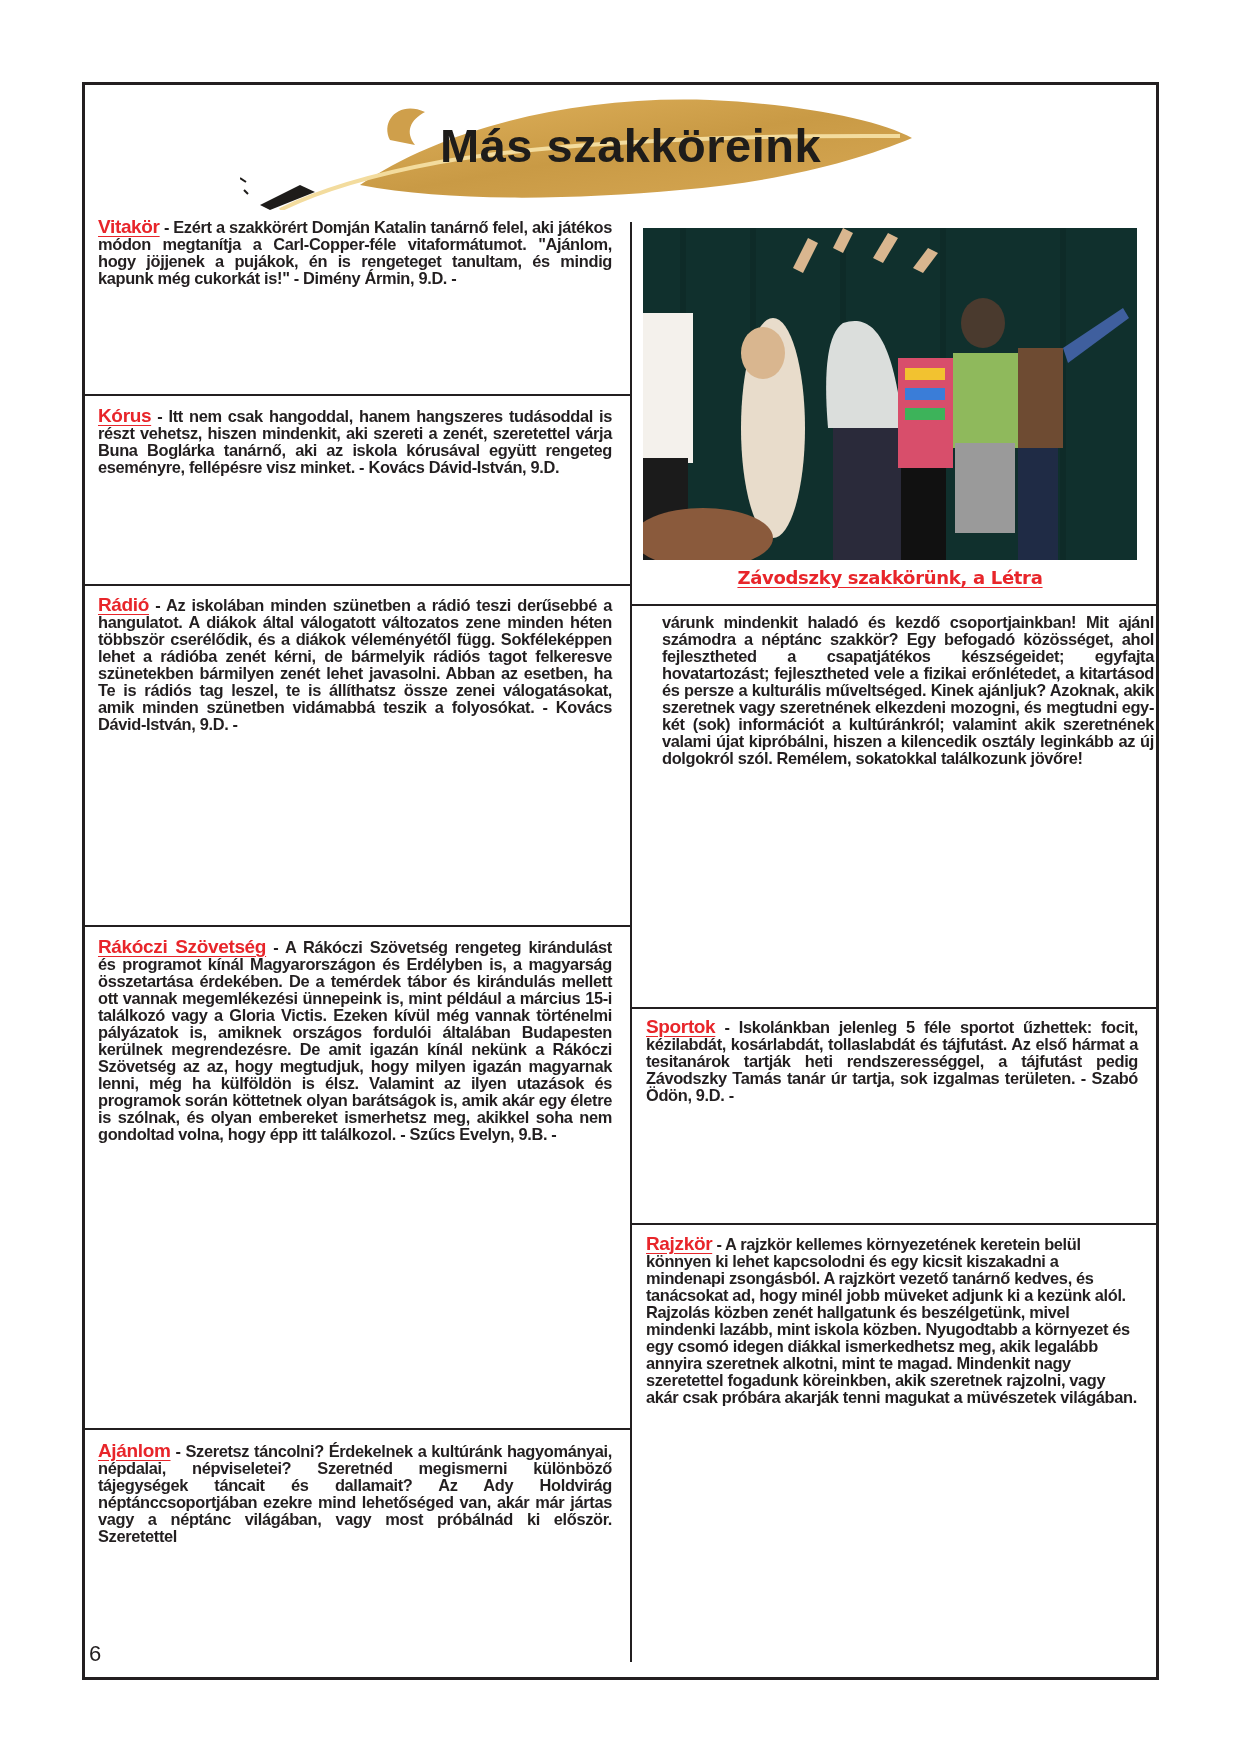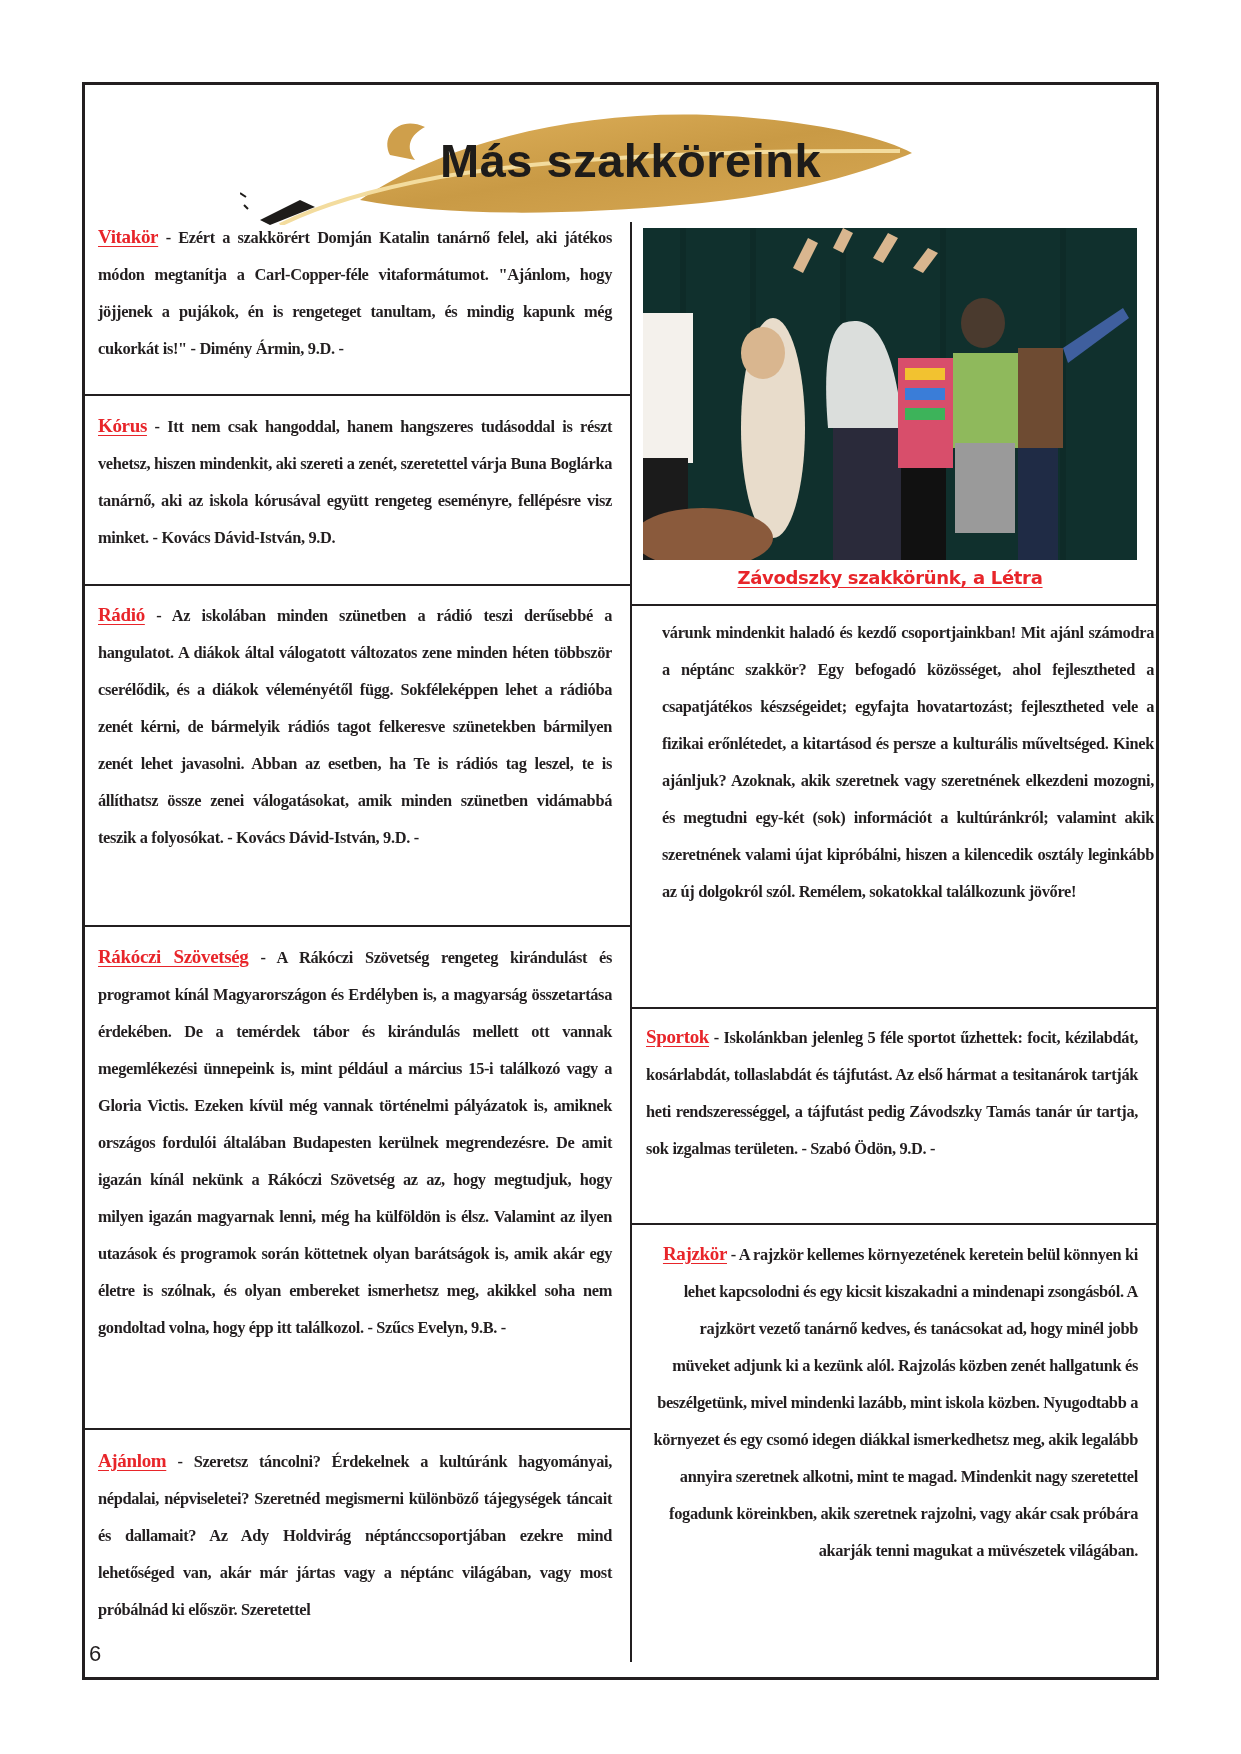--- a/index.html
+++ b/index.html
@@ -1,29 +1,29 @@
 <!DOCTYPE html>
 <html><head>
 <meta charset="utf-8">
 <style>
   html, body { margin: 0; padding: 0; background: #ffffff; }
   body { width: 1241px; height: 1754px; position: relative; overflow: hidden;
          font-family: "Liberation Sans", "DejaVu Sans", sans-serif; color: #231f20; }
   .frame { position: absolute; left: 82px; top: 82px; width: 1077px; height: 1598px;
            border: 3px solid #231f20; box-sizing: border-box; }
-  .title-wrap { position: absolute; left: 240px; top: 105px; width: 680px; height: 120px; }
+  .title-wrap { position: absolute; left: 240px; top: 90px; width: 680px; height: 120px; }
   .feather { position: absolute; left: 0; top: 0; width: 680px; height: 120px; }
   .page-title { position: absolute; left: 200px; top: 28px; font-size: 47px; font-weight: bold;
                 color: #1e1c1a; letter-spacing: 0.5px; font-family: "Liberation Sans", sans-serif; }
 
   .col-divider { position: absolute; background: #231f20; width: 2px; }
   .hline { position: absolute; background: #231f20; height: 2px; }
 
-  .article { position: absolute; font-family: Liberation Serif, serif; font-weight: bold;
-             font-size: 16.4px; line-height: 37px; text-align: justify; color: #231f20;
+  .article { position: absolute; font-family: Liberation Sans, sans-serif; font-weight: bold;
+             font-size: 16.4px; line-height: 17px; text-align: justify; color: #231f20;
              letter-spacing: -0.35px; }
   .article .hd { color: #e8252a; text-decoration: underline; text-underline-offset: 3px;
                  font-size: 19px; }
   .article .sig { font-weight: bold; }
   .r-align { text-align: right; display: block; font-size: 18px; }
 
   .photo { position: absolute; left: 643px; top: 228px; width: 494px; height: 332px;
            background: linear-gradient(180deg, #0f2c2a 0%, #123532 40%, #0d2522 100%); overflow: hidden; }
   .caption { position: absolute; left: 643px; top: 567px; width: 494px; text-align: center;
              font-family: "DejaVu Sans", sans-serif; font-weight: bold; font-size: 18px;
@@ -120,17 +120,17 @@
 <div class="caption">Závodszky szakkörünk, a Létra</div>
 
 <div class="article" style="left:646px; top:614px; width:492px;margin-left:16px;">
   <span>várunk mindenkit haladó és kezdő csoportjainkban! Mit ajánl számodra a néptánc szakkör? Egy befogadó közösséget, ahol fejlesztheted a csapatjátékos készségeidet; egyfajta hovatartozást; fejlesztheted vele a fizikai erőnlétedet, a kitartásod és persze a kulturális műveltséged. Kinek ajánljuk? Azoknak, akik szeretnek vagy szeretnének elkezdeni mozogni, és megtudni egy-két (sok) információt a kultúránkról; valamint akik szeretnének valami újat kipróbálni, hiszen a kilencedik osztály leginkább az új dolgokról szól. Remélem, sokatokkal találkozunk jövőre!</span>
 </div>
 
 <div class="article" style="left:646px; top:1018px; width:492px;">
   <span class="hd">Sportok</span><span> - Iskolánkban jelenleg 5 féle sportot űzhettek: focit, kézilabdát, kosárlabdát, tollaslabdát és tájfutást. Az első hármat a tesitanárok tartják heti rendszerességgel, a tájfutást pedig Závodszky Tamás tanár úr tartja, sok izgalmas területen. - Szabó Ödön, 9.D. -</span>
 </div>
 
-<div class="article" style="left:646px; top:1235px; width:492px; text-align:right;">
+<div class="article" style="left:646px; top:1235px; width:492px; text-align:left;">
   <span class="hd">Rajzkör</span><span> - A rajzkör kellemes környezetének keretein belül könnyen ki lehet kapcsolodni és egy kicsit kiszakadni a mindenapi zsongásból. A rajzkört vezető tanárnő kedves, és tanácsokat ad, hogy minél jobb müveket adjunk ki a kezünk alól. Rajzolás közben zenét hallgatunk és beszélgetünk, mivel mindenki lazább, mint iskola közben. Nyugodtabb a környezet és egy csomó idegen diákkal ismerkedhetsz meg, akik legalább annyira szeretnek alkotni, mint te magad. Mindenkit nagy szeretettel fogadunk köreinkben, akik szeretnek rajzolni, vagy akár csak próbára akarják tenni magukat a müvészetek világában.</span>
 </div>
 
 <div class="page-num">6</div>
 
 </body></html>

